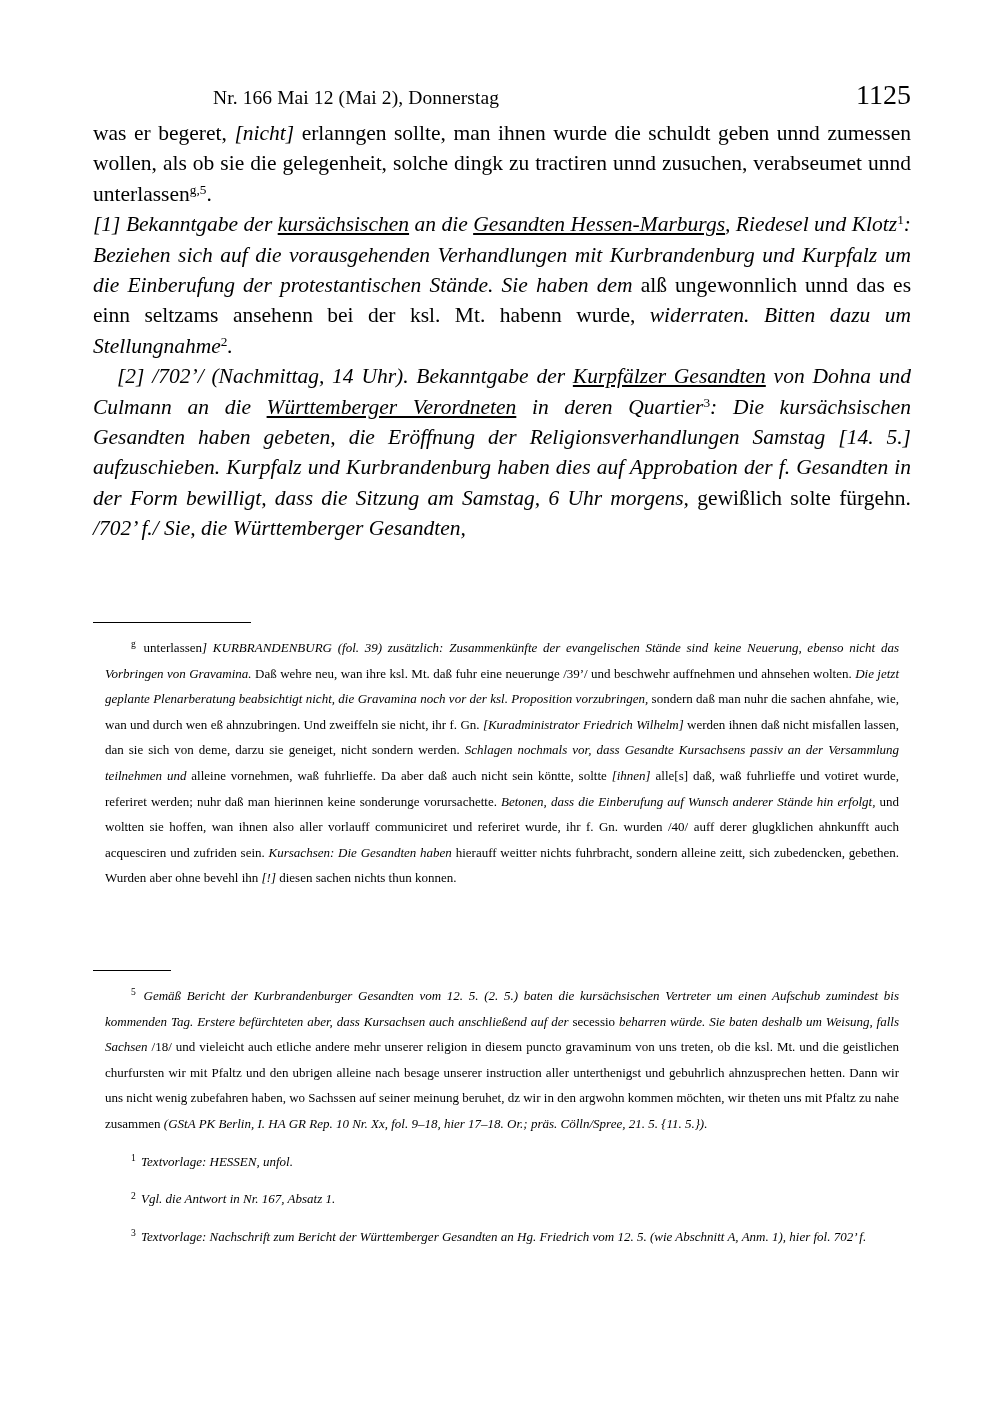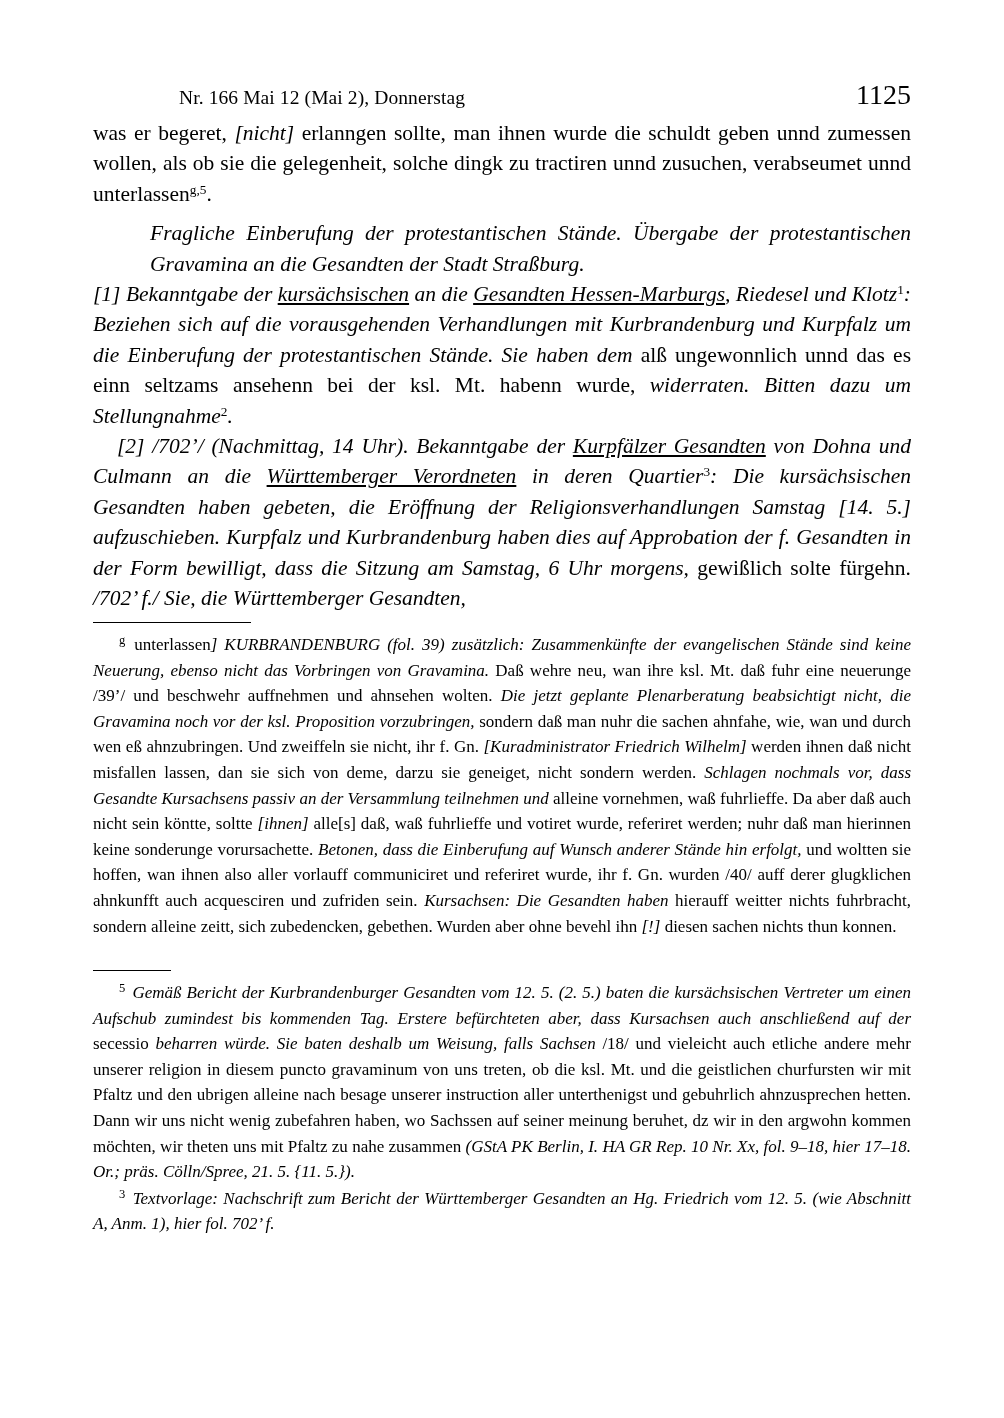--- a/index.html
+++ b/index.html
@@ -28,21 +28,21 @@
     left: 93px;
     top: 78px;
     width: 818px;
     display: flex;
     align-items: baseline;
     justify-content: space-between;
     font-size: 19.5px;
     line-height: 1.2;
   }
   .running-head .rh-title {
-    margin-left: 86px;
+    margin-left: 120px;
     letter-spacing: 0.1px;
     font-family: Liberation Serif, serif;
   }
   .running-head .rh-pageno {
     font-size: 28px;
   }
 
   
   .body-block {
     position: absolute;
@@ -97,25 +97,25 @@
   .fn-rule {
     border: 0;
     border-top: 1.4px solid #000;
     margin: 0 0 9px 0;
     height: 0;
   }
   .fn-rule.long { width: 158px; }
   .fn-rule.short { width: 78px; }
 
   .fn {
-    font-size: 17px;
+    font-size: 13px;
     line-height: 25.6px;
     text-align: justify;
     text-justify: inter-word;
-    margin: 0;
+    margin: 12px;
     hyphens: manual;
   }
   .fn .fn-marker {
     font-size: 0.74em;
     vertical-align: 0.48em;
     line-height: 0;
     margin-right: 2px;
   }
   .fn.indented { text-indent: 26px; }
   .fn.tight { margin-top: 1px; }
@@ -131,36 +131,37 @@
   <div class="running-head">
     <span class="rh-title">Nr. 166 Mai 12 (Mai 2), Donnerstag</span>
     <span class="rh-pageno">1125</span>
   </div>
 
   <div class="body-block">
 
     <p class="opening"><span>was er begeret, </span><i>[nicht]</i><span> erlanngen sollte, man ihnen wurde die schuldt geben unnd zumessen wollen, als ob sie die gelegenheit, solche dingk zu tractiren unnd zusuchen, verabseumet unnd unterlassen</span><sup>g,5</sup><span>.</span></p>
 
 
-    <p class="summary">Fragliche Einberufung der protestantischen Stände. Übergabe der protestantischen Gravamina an die Gesandten der Stadt Straßburg.</p>
 
     <p class="entry first-entry"><i>[1]</i><i> Bekanntgabe der </i><i><u class="uline">kursächsischen</u></i><i> an die </i><i><u class="uline">Gesandten Hessen-Marburgs</u></i><i>, Riedesel und Klotz</i><sup>1</sup><i>: Beziehen sich auf die vorausgehenden Verhandlungen mit Kurbrandenburg und Kurpfalz um die Einberufung der protestantischen Stände. Sie haben dem</i><span> alß ungewonnlich unnd das es einn seltzams ansehenn bei der ksl. Mt. habenn wurde, </span><i>widerraten. Bitten dazu um Stellungnahme</i><sup>2</sup><i>.</i></p>
 
     <p class="entry"><i>[2]</i><i> /702’/ (Nachmittag, 14 Uhr). Bekanntgabe der </i><i><u class="uline">Kurpfälzer Gesandten</u></i><i> von Dohna und Culmann an die </i><i><u class="uline">Württemberger Verordneten</u></i><i> in deren Quartier</i><sup>3</sup><i>: Die kursächsischen Gesandten haben gebeten, die Eröffnung der Religionsverhandlungen Samstag [14. 5.] aufzuschieben. Kurpfalz und Kurbrandenburg haben dies auf Approbation der f. Gesandten in der Form bewilligt, dass die Sitzung am Samstag, 6 Uhr morgens,</i><span> gewißlich solte fürgehn. </span><i>/702’ f./ Sie, die Württemberger Gesandten,</i></p>
 
   </div>
 
   <div class="apparatus apparatus-g">
     <hr class="fn-rule long">
     <p class="fn indented"><span class="fn-marker">g</span><span> unterlassen</span><i>] KURBRANDENBURG (fol. 39) zusätzlich: Zusammenkünfte der evangelischen Stände sind keine Neuerung, ebenso nicht das Vorbringen von Gravamina.</i><span> Daß wehre neu, wan ihre ksl. Mt. daß fuhr eine neuerunge /39’/ und beschwehr auffnehmen und ahnsehen wolten. </span><i>Die jetzt geplante Plenarberatung beabsichtigt nicht, die Gravamina noch vor der ksl. Proposition vorzubringen,</i><span> sondern daß man nuhr die sachen ahnfahe, wie, wan und durch wen eß ahnzubringen. Und zweiffeln sie nicht, ihr f. Gn. </span><i>[Kuradministrator Friedrich Wilhelm]</i><span> werden ihnen daß nicht misfallen lassen, dan sie sich von deme, darzu sie geneiget, nicht sondern werden. </span><i>Schlagen nochmals vor, dass Gesandte Kursachsens passiv an der Versammlung teilnehmen und</i><span> alleine vornehmen, waß fuhrlieffe. Da aber daß auch nicht sein köntte, soltte </span><i>[ihnen]</i><span> alle[s] daß, waß fuhrlieffe und votiret wurde, referiret werden; nuhr daß man hierinnen keine sonderunge vorursachette. </span><i>Betonen, dass die Einberufung auf Wunsch anderer Stände hin erfolgt,</i><span> und woltten sie hoffen, wan ihnen also aller vorlauff communiciret und referiret wurde, ihr f. Gn. wurden /40/ auff derer glugklichen ahnkunfft auch acquesciren und zufriden sein. </span><i>Kursachsen: Die Gesandten haben</i><span> hierauff weitter nichts fuhrbracht, sondern alleine zeitt, sich zubedencken, gebethen. Wurden aber ohne bevehl ihn </span><i>[!]</i><span> diesen sachen nichts thun konnen.</span></p>
   </div>
 
   <div class="apparatus apparatus-num">
     <hr class="fn-rule short">
 
     <p class="fn indented"><span class="fn-marker">5</span><i> Gemäß Bericht der Kurbrandenburger Gesandten vom 12. 5. (2. 5.) baten die kursächsischen Vertreter um einen Aufschub zumindest bis kommenden Tag. Erstere befürchteten aber, dass Kursachsen auch anschließend auf der</i><span> secessio </span><i>beharren würde. Sie baten deshalb um Weisung, falls Sachsen</i><span> /18/ und vieleicht auch etliche andere mehr unserer religion in diesem puncto gravaminum von uns treten, ob die ksl. Mt. und die geistlichen churfursten wir mit Pfaltz und den ubrigen alleine nach besage unserer instruction aller unterthenigst und gebuhrlich ahnzusprechen hetten. Dann wir uns nicht wenig zubefahren haben, wo Sachssen auf seiner meinung beruhet, dz wir in den argwohn kommen möchten, wir theten uns mit Pfaltz zu nahe zusammen </span><i>(GStA PK Berlin, I. HA GR Rep. 10 Nr. Xx, fol. 9–18, hier 17–18. Or.; präs. Cölln/Spree, 21. 5. {11. 5.}).</i></p>
 
+    <p class="fn indented tight"><span class="fn-marker">1</span><i> Textvorlage: HESSEN, unfol.</i></p>
 
+    <p class="fn indented tight"><span class="fn-marker">2</span><i> Vgl. die Antwort in Nr. 167, Absatz 1.</i></p>
 
     <p class="fn indented tight"><span class="fn-marker">3</span><i> Textvorlage: Nachschrift zum Bericht der Württemberger Gesandten an Hg. Friedrich vom 12. 5. (wie Abschnitt A, Anm. 1), hier fol. 702’ f.</i></p>
   </div>
 
 </div>
 
 </body></html>

